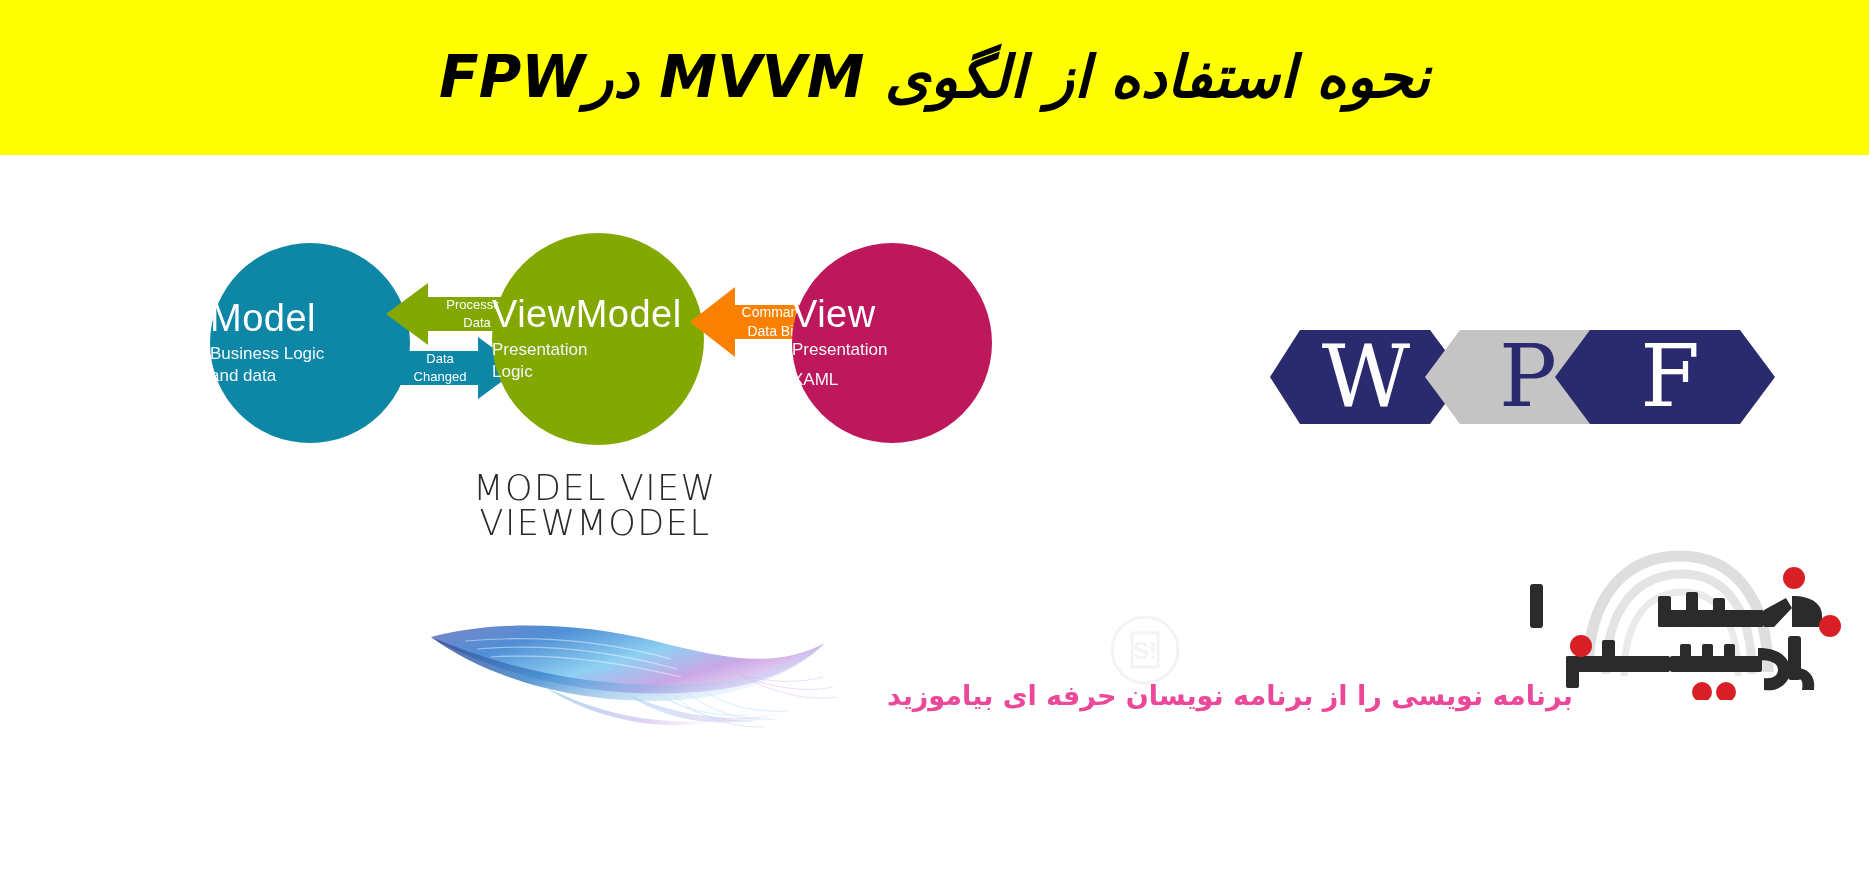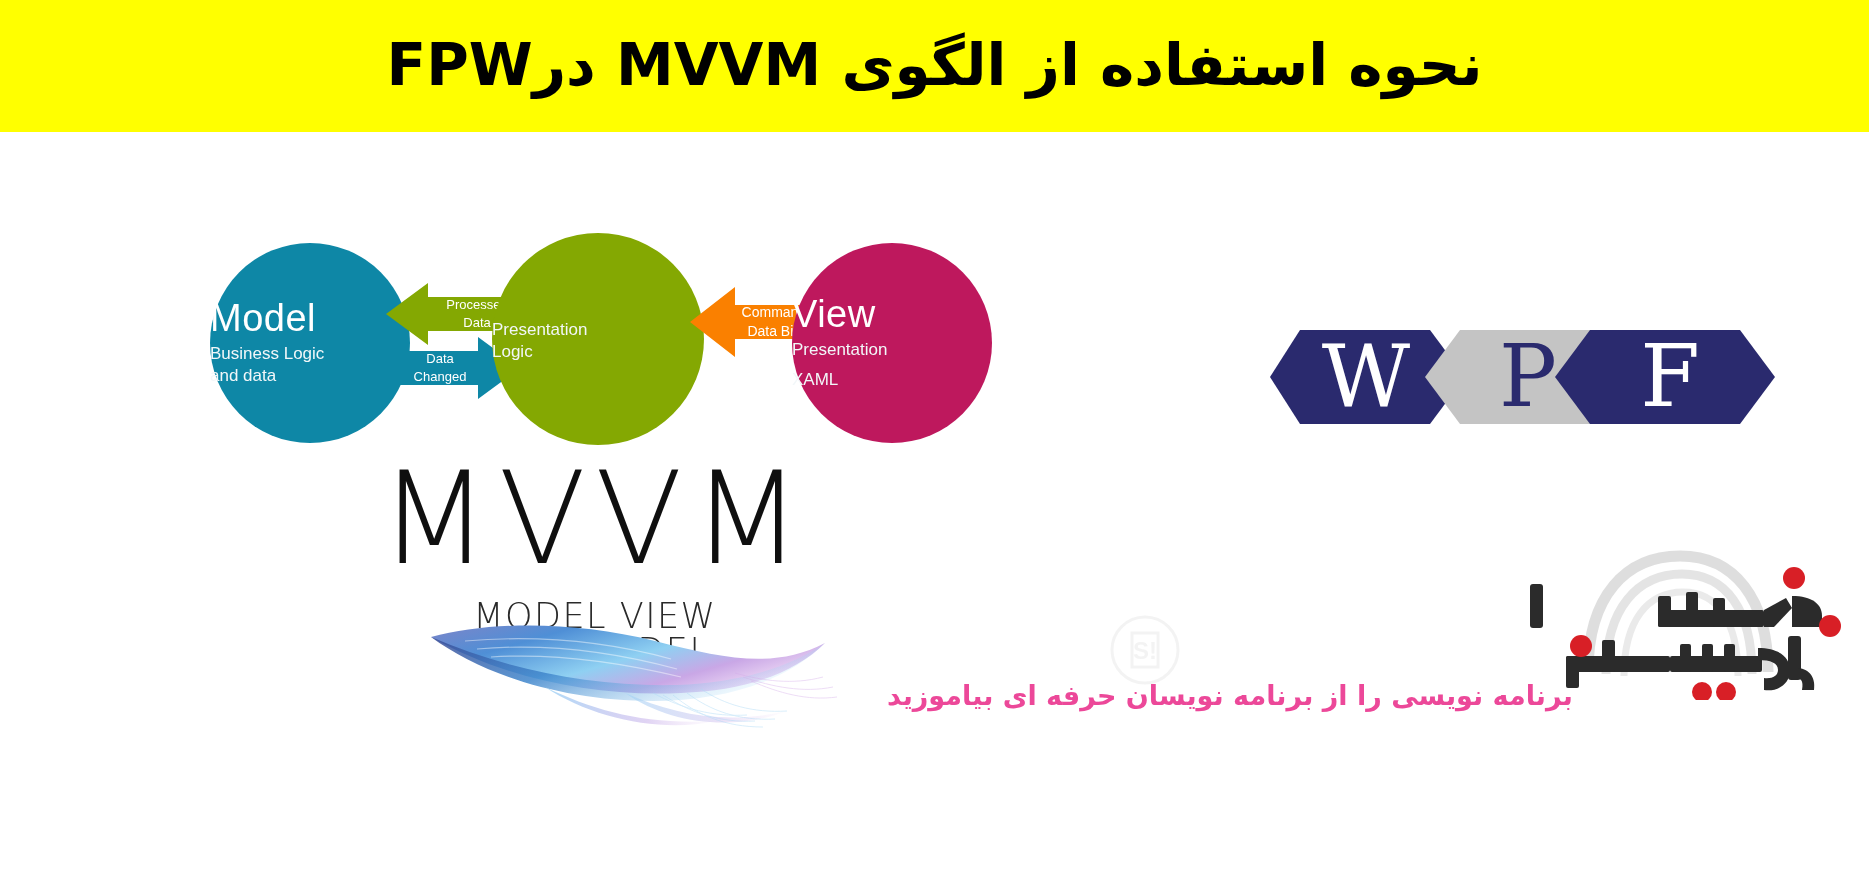--- a/index.html
+++ b/index.html
@@ -14,25 +14,26 @@
     overflow: hidden;
     font-family: "Liberation Sans", "DejaVu Sans", sans-serif;
   }
 
   
   #title-banner {
     position: absolute;
     left: 0;
     top: 0;
     width: 1869px;
-    height: 132px;
+    height: 155px;
     background: #ffff00;
     display: flex;
     align-items: center;
     justify-content: center;
+    font-style: italic;
   }
   #title-text {
     direction: rtl;
     unicode-bidi: bidi-override;
     font-family: "DejaVu Sans", "Liberation Sans", sans-serif;
     font-weight: bold;
     font-size: 58px;
     color: #000000;
     letter-spacing: 0px;
     white-space: nowrap;
@@ -228,20 +229,21 @@
       <svg width="160" height="62" viewBox="0 0 160 62" xmlns="http://www.w3.org/2000/svg">
         <path d="M160,14 L42,14 L42,0 L0,31 L42,62 L42,48 L160,48 Z" fill="#84a802"></path>
       </svg>
       <div class="arrow-label" style="padding-left:22px;box-sizing:border-box;">
         <div>Processed</div>
         <div>Data</div>
       </div>
     </div>
 
     <div class="node-circle" id="node-viewmodel">
+      <div class="node-title">ViewModel</div>
       <div class="node-sub">Presentation</div>
       <div class="node-sub" style="margin-top:0">Logic</div>
     </div>
 
     <div class="arrow-wrap" id="arrow-command-binding">
       <svg width="165" height="70" viewBox="0 0 165 70" xmlns="http://www.w3.org/2000/svg">
         <path d="M165,18 L45,18 L45,0 L0,35 L45,70 L45,52 L165,52 Z" fill="#fa8000"></path>
       </svg>
       <div class="arrow-label" style="padding-left:30px;box-sizing:border-box;">
         <div>Command and</div>
@@ -264,21 +266,20 @@
       <polygon points="190,8 325,8 360,55 325,102 190,102 155,55" fill="#c4c4c4"></polygon>
 
       <polygon points="320,8 470,8 505,55 470,102 320,102 285,55" fill="#2a2a6e"></polygon>
       <text x="96" y="84" font-family="'DejaVu Serif','Liberation Serif',serif" font-size="86" fill="#ffffff" text-anchor="middle">W</text>
       <text x="258" y="84" font-family="'DejaVu Serif','Liberation Serif',serif" font-size="86" fill="#2a2a6e" text-anchor="middle">P</text>
       <text x="400" y="84" font-family="'DejaVu Serif','Liberation Serif',serif" font-size="86" fill="#ffffff" text-anchor="middle">F</text>
     </svg>
   </div>
 
   <div id="mvvm-wordmark">
-    <div id="mvvm-big">MVVM</div>
     <div id="mvvm-small">MODEL VIEW VIEWMODEL</div>
   </div>
 
   <div id="feather-graphic">
     <svg width="480" height="130" viewBox="0 0 480 130" xmlns="http://www.w3.org/2000/svg">
       <defs>
         <linearGradient id="fg1" x1="0" y1="0" x2="1" y2="0.6">
           <stop offset="0%" stop-color="#7d85c9"></stop>
           <stop offset="28%" stop-color="#4f8fd6"></stop>
           <stop offset="58%" stop-color="#8fd0f2"></stop>

